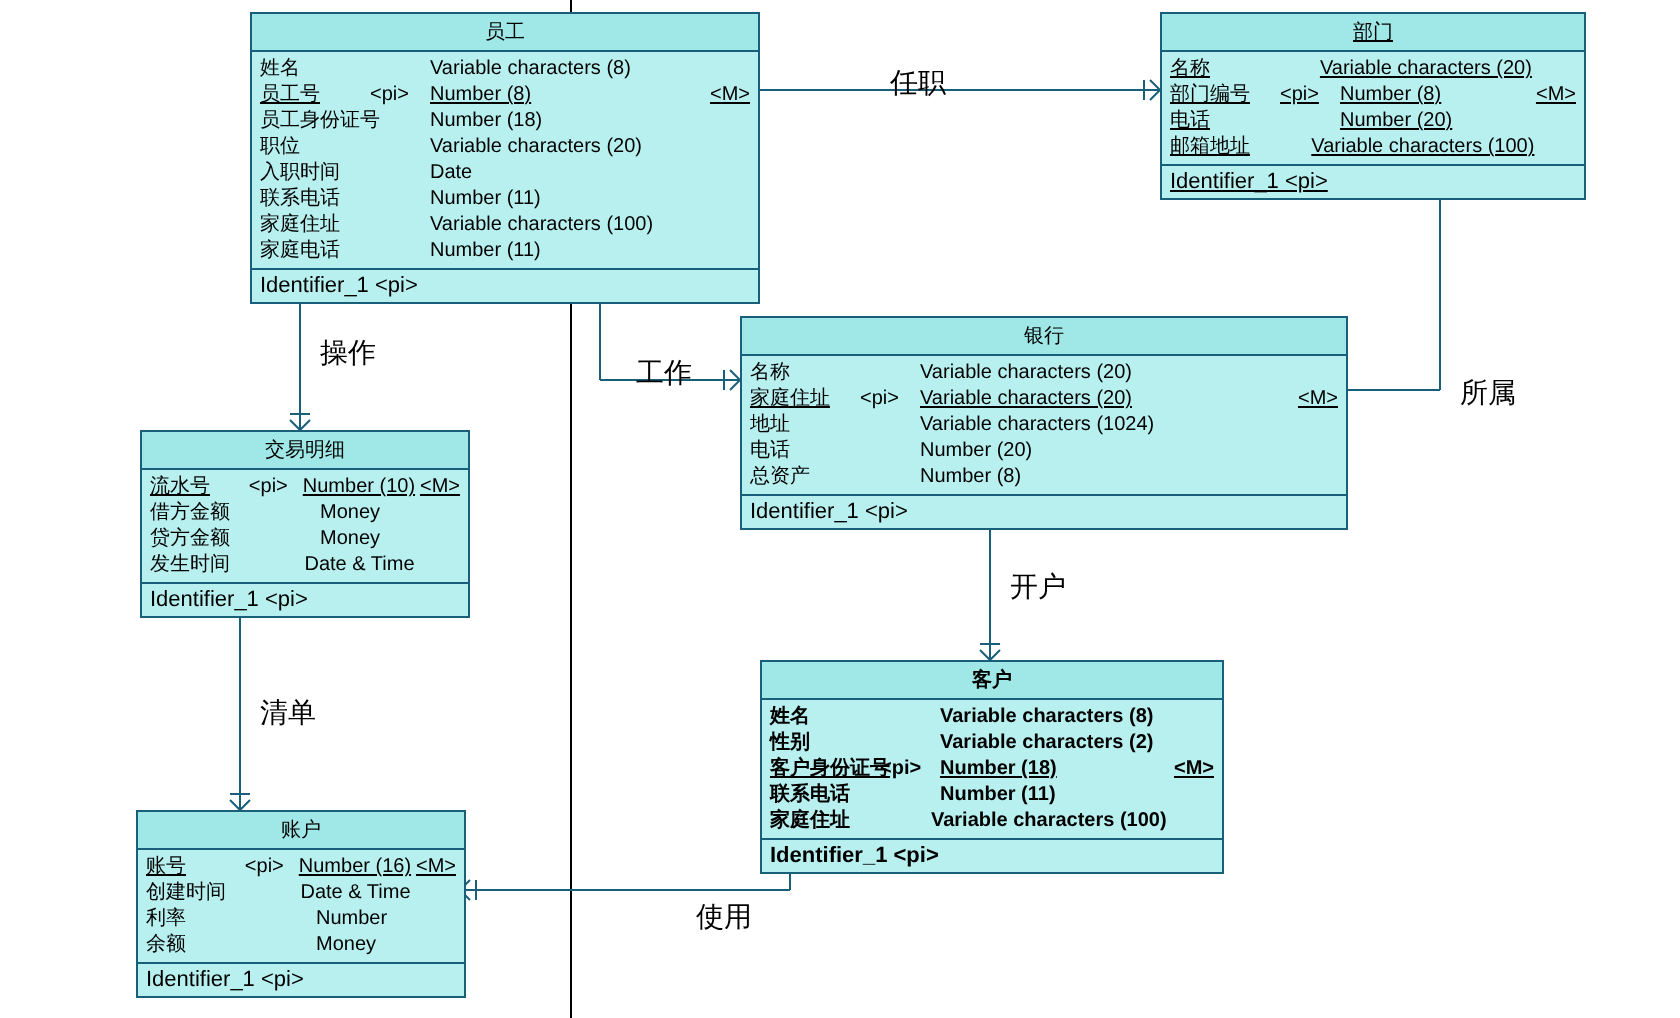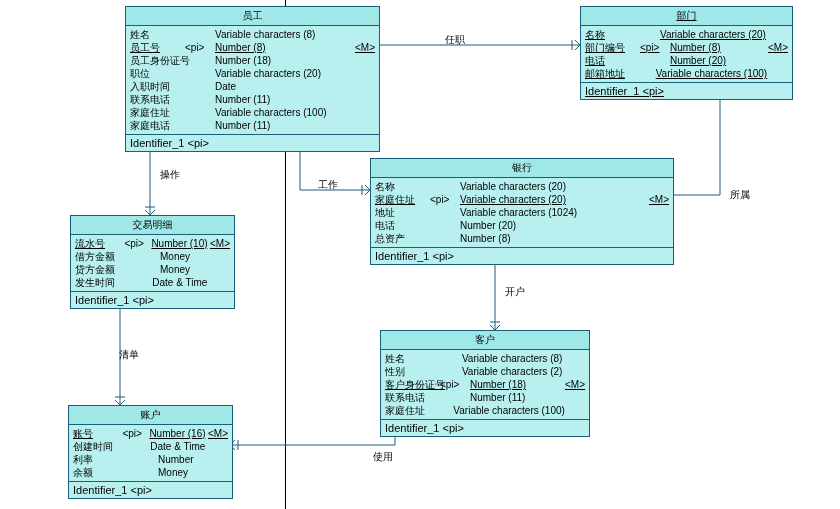--- a/index.html
+++ b/index.html
@@ -38,21 +38,21 @@
   .attr-pi { width: 30px; }
   .attr-type { flex: 1; }
   .attr-m { width: 25px; text-align: right; }
   .underline { text-decoration: underline; }
   .entity-footer {
     padding: 2px 4px;
     font-size: 11px;
   }
   .rel-label {
     position: absolute;
-    font-size: 10px;
+    font-size: 14px;
     background: transparent;
   }
   svg.lines {
     position: absolute;
     left: 0; top: 0;
     width: 840px; height: 509px;
     pointer-events: none;
   }
   svg.lines line {
     stroke: #1a5f7a;
@@ -295,21 +295,21 @@
       <div class="attr-row">
         <span class="attr-name">余额</span>
         <span class="attr-pi"></span>
         <span class="attr-type">Money</span>
         <span class="attr-m underline"></span>
       </div>
     </div>
   <div class="entity-footer">Identifier_1 &lt;pi&gt;</div>
 </div>
 
-<div class="entity" style="left:380px; top:330px; width:210px;">
+<div class="entity" style="left:380px; top:330px; width:232px;font-weight:bold;">
   <div class="entity-title">客户</div>
   <div class="entity-body" id="e5">
       <div class="attr-row">
         <span class="attr-name">姓名</span>
         <span class="attr-pi"></span>
         <span class="attr-type">Variable characters (8)</span>
         <span class="attr-m underline"></span>
       </div>
       <div class="attr-row">
         <span class="attr-name">性别</span>
@@ -337,14 +337,14 @@
       </div>
     </div>
   <div class="entity-footer">Identifier_1 &lt;pi&gt;</div>
 </div>
 
 <div class="rel-label" style="left:445px; top:33px;">任职</div>
 <div class="rel-label" style="left:160px; top:168px;">操作</div>
 <div class="rel-label" style="left:318px; top:178px;">工作</div>
 <div class="rel-label" style="left:730px; top:188px;font-family:Liberation Mono, monospace;">所属</div>
 <div class="rel-label" style="left:505px; top:285px;">开户</div>
-<div class="rel-label" style="left:119px; top:348px;">清单</div>
-<div class="rel-label" style="left:348px; top:450px;margin-left:25px;">使用</div>
+<div class="rel-label" style="left:130px; top:348px;">清单</div>
+<div class="rel-label" style="left:348px; top:450px;">使用</div>
 
 </body></html>

